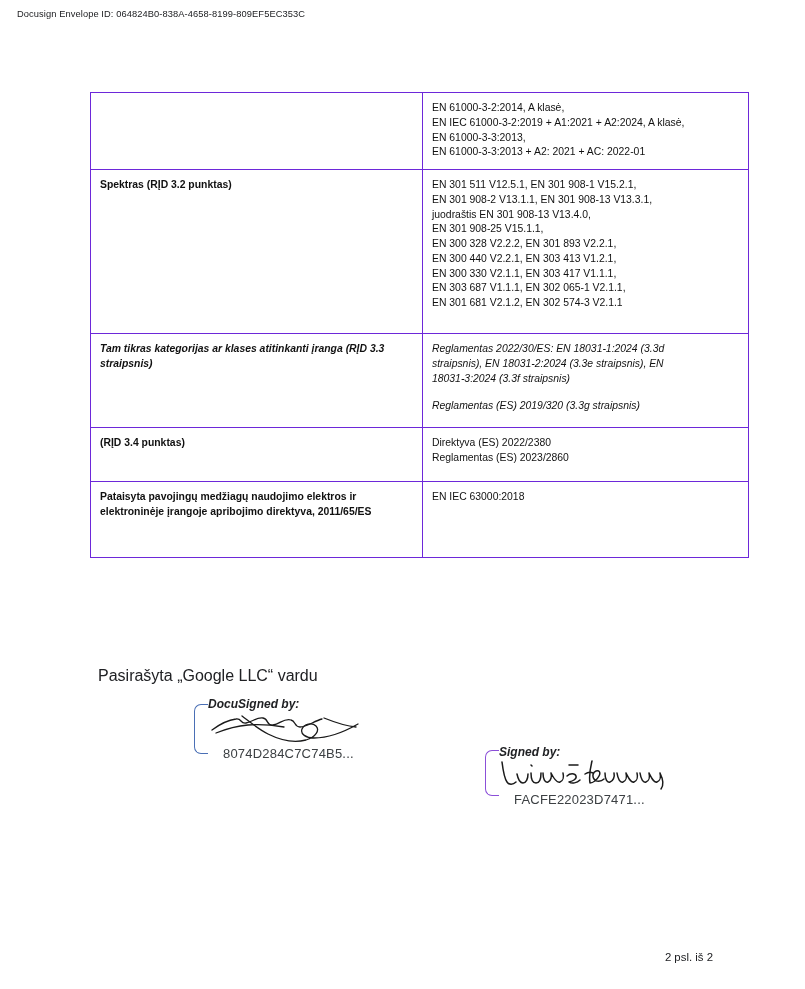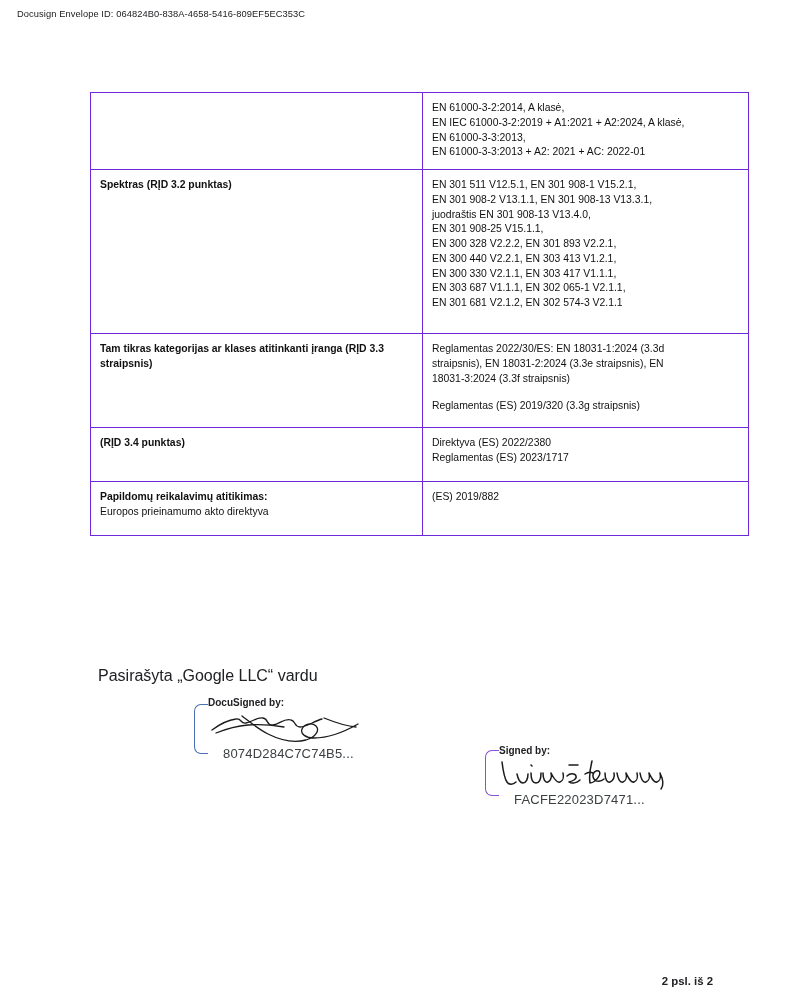--- a/index.html
+++ b/index.html
@@ -85,21 +85,21 @@
     font-weight: normal;
   }
   .cert-table td.col-left .sub {
     font-weight: normal;
   }
   .cell-line { display: block; }
   .cell-gap { display: block; height: 13px; }
 
   .row-h1 td { height: 52px; }
   .row-h2 td { height: 146px; }
-  .row-h3 td { height: 76px; }
+  .row-h3 td { height: 76px; font-style: italic; }
   .row-h4 td { height: 36px; }
   .row-h5 td { height: 56px; }
   .row-h6 td { height: 58px; }
   .row-h7 td { height: 36px; }
 
   
   .signed-on-behalf {
     position: absolute;
     left: 98px;
     top: 667px;
@@ -137,25 +137,26 @@
   }
   .sig-col.right .sig-bracket {
     border-color: #8b4fd8;
     height: 44px;
   }
 
   .sig-top-label {
     position: absolute;
     left: 14px;
     top: -3px;
-    font-size: 10px;
+    font-size: 12px;
     font-weight: bold;
     color: #202124;
     font-family: "Liberation Sans", sans-serif;
     white-space: nowrap;
+    font-style: italic;
   }
   .sig-col.right .sig-top-label { top: -1px; }
 
   .sig-bottom-label {
     position: absolute;
     left: 29px;
     bottom: -3px;
     font-size: 13px;
     color: #3c4043;
     letter-spacing: 0.2px;
@@ -167,32 +168,31 @@
     left: 12px;
     top: 6px;
     width: 172px;
     height: 42px;
   }
 
   
   .page-footer {
     position: absolute;
     right: 92px;
-    bottom: 2px;
+    bottom: 26px;
     font-size: 11.4px;
     color: #202124;
-    font-weight: bold;
   }
 </style>
 </head>
 <body>
 
 <div class="page">
 
-  <div class="envelope-id">Docusign Envelope ID: 064824B0-838A-4658-5416-809EF5EC353C</div>
+  <div class="envelope-id">Docusign Envelope ID: 064824B0-838A-4658-8199-809EF5EC353C</div>
 
 
   <table class="cert-table">
     <tbody>
       <tr class="row-h1">
         <td class="col-left">
           <span class="cell-line"></span>
         </td>
         <td class="col-right">
           <span class="cell-line">EN 61000-3-2:2014, A klasė,</span>
@@ -231,35 +231,34 @@
           <span class="cell-line">Reglamentas (ES) 2019/320  (3.3g straipsnis)</span>
         </td>
       </tr>
 
       <tr class="row-h4">
         <td class="col-left">
           <span class="cell-line">(RĮD 3.4 punktas)</span>
         </td>
         <td class="col-right">
           <span class="cell-line">Direktyva (ES) 2022/2380</span>
-          <span class="cell-line">Reglamentas (ES) 2023/1717</span>
-        </td>
-      </tr>
-
-
-
-      <tr class="row-h7">
-        <td class="col-left">
-          <span class="cell-line">Papildomų reikalavimų atitikimas:</span>
-          <span class="cell-line sub">Europos prieinamumo akto direktyva</span>
-        </td>
-        <td class="col-right">
-          <span class="cell-line">(ES) 2019/882</span>
-        </td>
-      </tr>
+          <span class="cell-line">Reglamentas (ES) 2023/2860</span>
+        </td>
+      </tr>
+
+
+      <tr class="row-h6">
+        <td class="col-left">
+          <span class="cell-line">Pataisyta pavojingų medžiagų naudojimo elektros ir elektroninėje įrangoje apribojimo direktyva, 2011/65/ES</span>
+        </td>
+        <td class="col-right">
+          <span class="cell-line">EN IEC 63000:2018</span>
+        </td>
+      </tr>
+
     </tbody>
   </table>
 
   <div class="signed-on-behalf">Pasirašyta „Google LLC“ vardu</div>
 
   <div class="sig-col left">
     <div class="sig-stamp">
       <div class="sig-bracket"></div>
       <div class="sig-top-label">DocuSigned by:</div>
       <svg class="sig-ink" viewBox="0 0 172 42">

